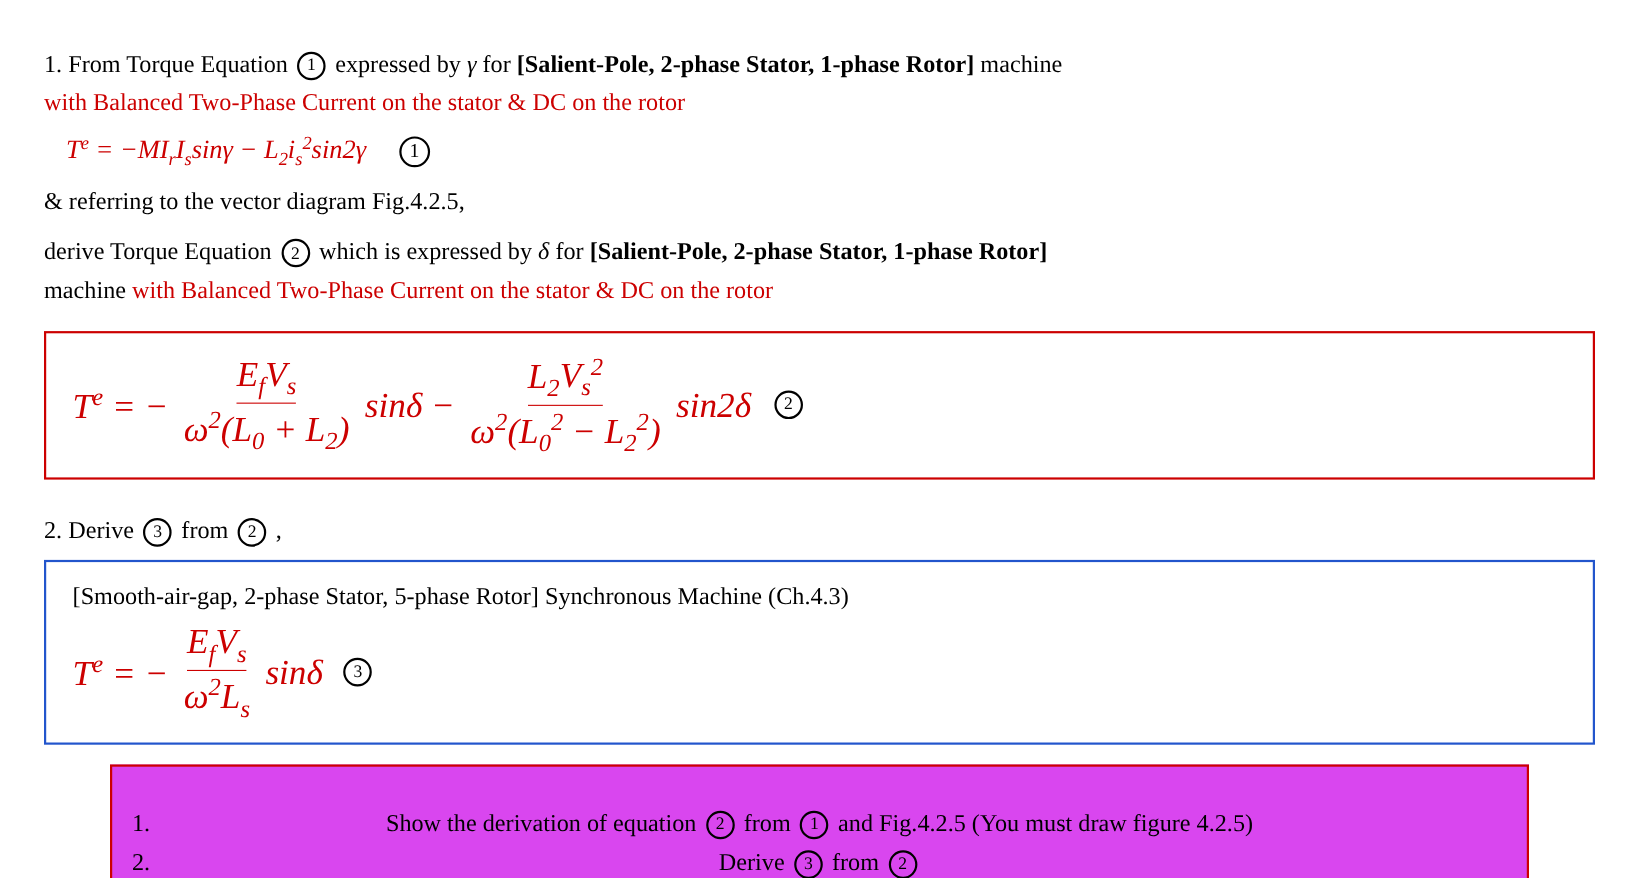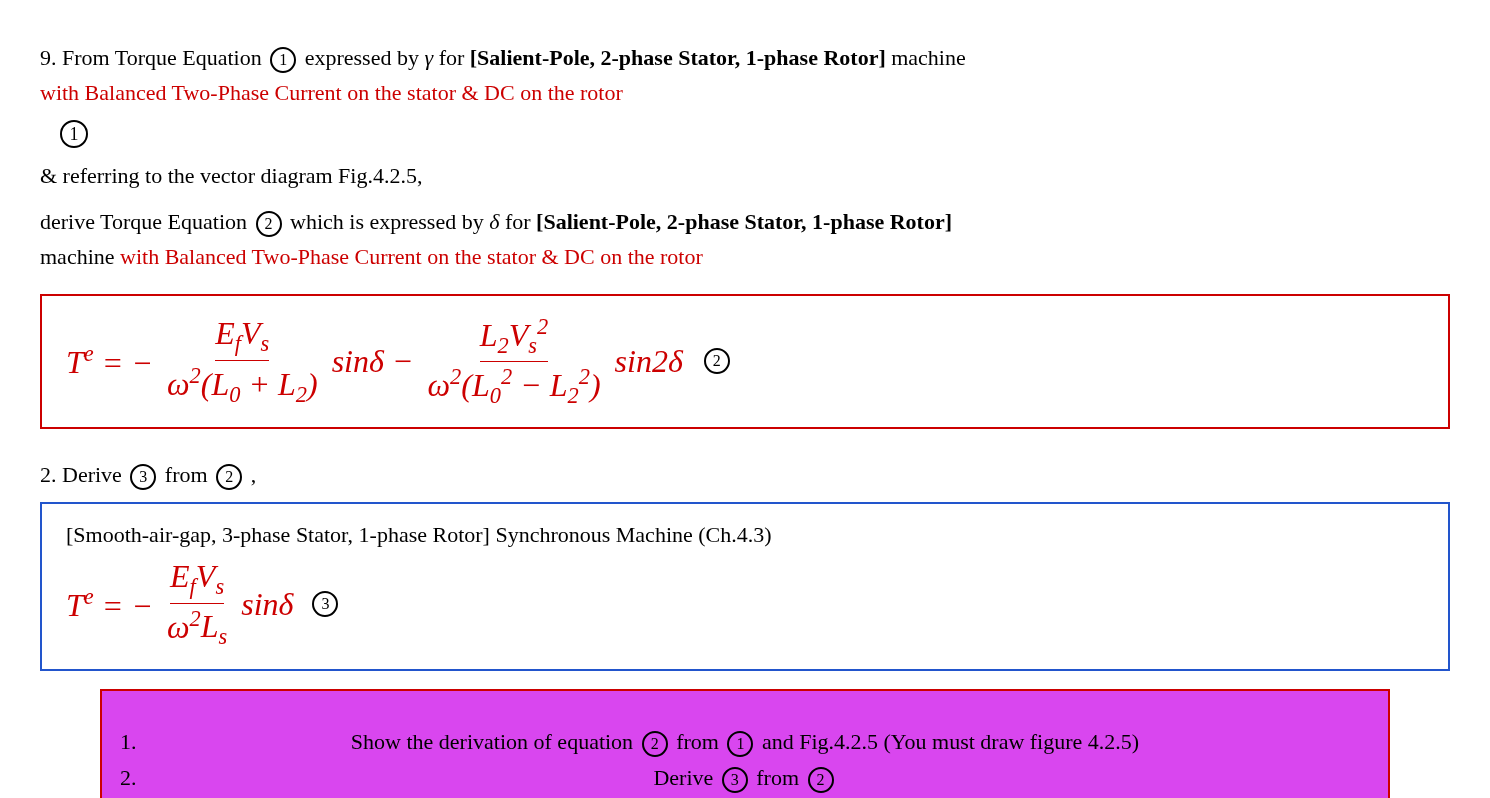--- a/index.html
+++ b/index.html
@@ -116,26 +116,29 @@
       text-align: center;
     }
   </style>
 </head>
 <body>
 
 
 
 
 <div class="section plain-line">
-  <span>9. From Torque Equation </span><span class="circled">1</span><span> expressed by <i>γ</i> for </span><strong><span>[Salient-Pole, 2-phase Stator, 1-phase Rotor]</span></strong><span> machine</span><br>
+  <span>1. From Torque Equation </span><span class="circled">1</span><span> expressed by <i>γ</i> for </span><strong><span>[Salient-Pole, 2-phase Stator, 1-phase Rotor]</span></strong><span> machine</span><br>
   <span class="red-text">with Balanced Two-Phase Current on the stator &amp; DC on the rotor</span>
 </div>
 
 
 <div class="eq-line">
+  <span>
+    <i>T<sup>e</sup></i> = −<i>MI<sub>r</sub>I<sub>s</sub></i>sin<i>γ</i> − <i>L</i><sub>2</sub><i>i<sub>s</sub></i><sup>2</sup>sin2<i>γ</i>
+  </span>
   <span class="eq-number">1</span>
 </div>
 
 
 <div class="plain-line">
   &amp; referring to the vector diagram Fig.4.2.5,
 </div>
 
 
 <div class="plain-line">
@@ -164,21 +167,21 @@
 </div>
 
 
 <div class="plain-line" style="margin-top:18px;">
   2. Derive <span class="circled">3</span> from <span class="circled">2</span> ,
 </div>
 
 
 <div class="box-blue">
   <div class="normal-text" style="margin-bottom:10px;">
-    [Smooth-air-gap, 3-phase Stator, 1-phase Rotor] Synchronous Machine (Ch.4.3)
+    [Smooth-air-gap, 2-phase Stator, 5-phase Rotor] Synchronous Machine (Ch.4.3)
   </div>
   <div style="display:flex; align-items:center; gap:16px;">
     <div class="math-block">
       <span><i>T<sup>e</sup></i> = −</span>
       <span class="fraction">
         <span class="numer"><i>E<sub>f</sub>V<sub>s</sub></i></span>
         <span class="denom"><i>ω</i><sup>2</sup><i>L<sub>s</sub></i></span>
       </span>
       <span>sin<i>δ</i></span>
     </div>

